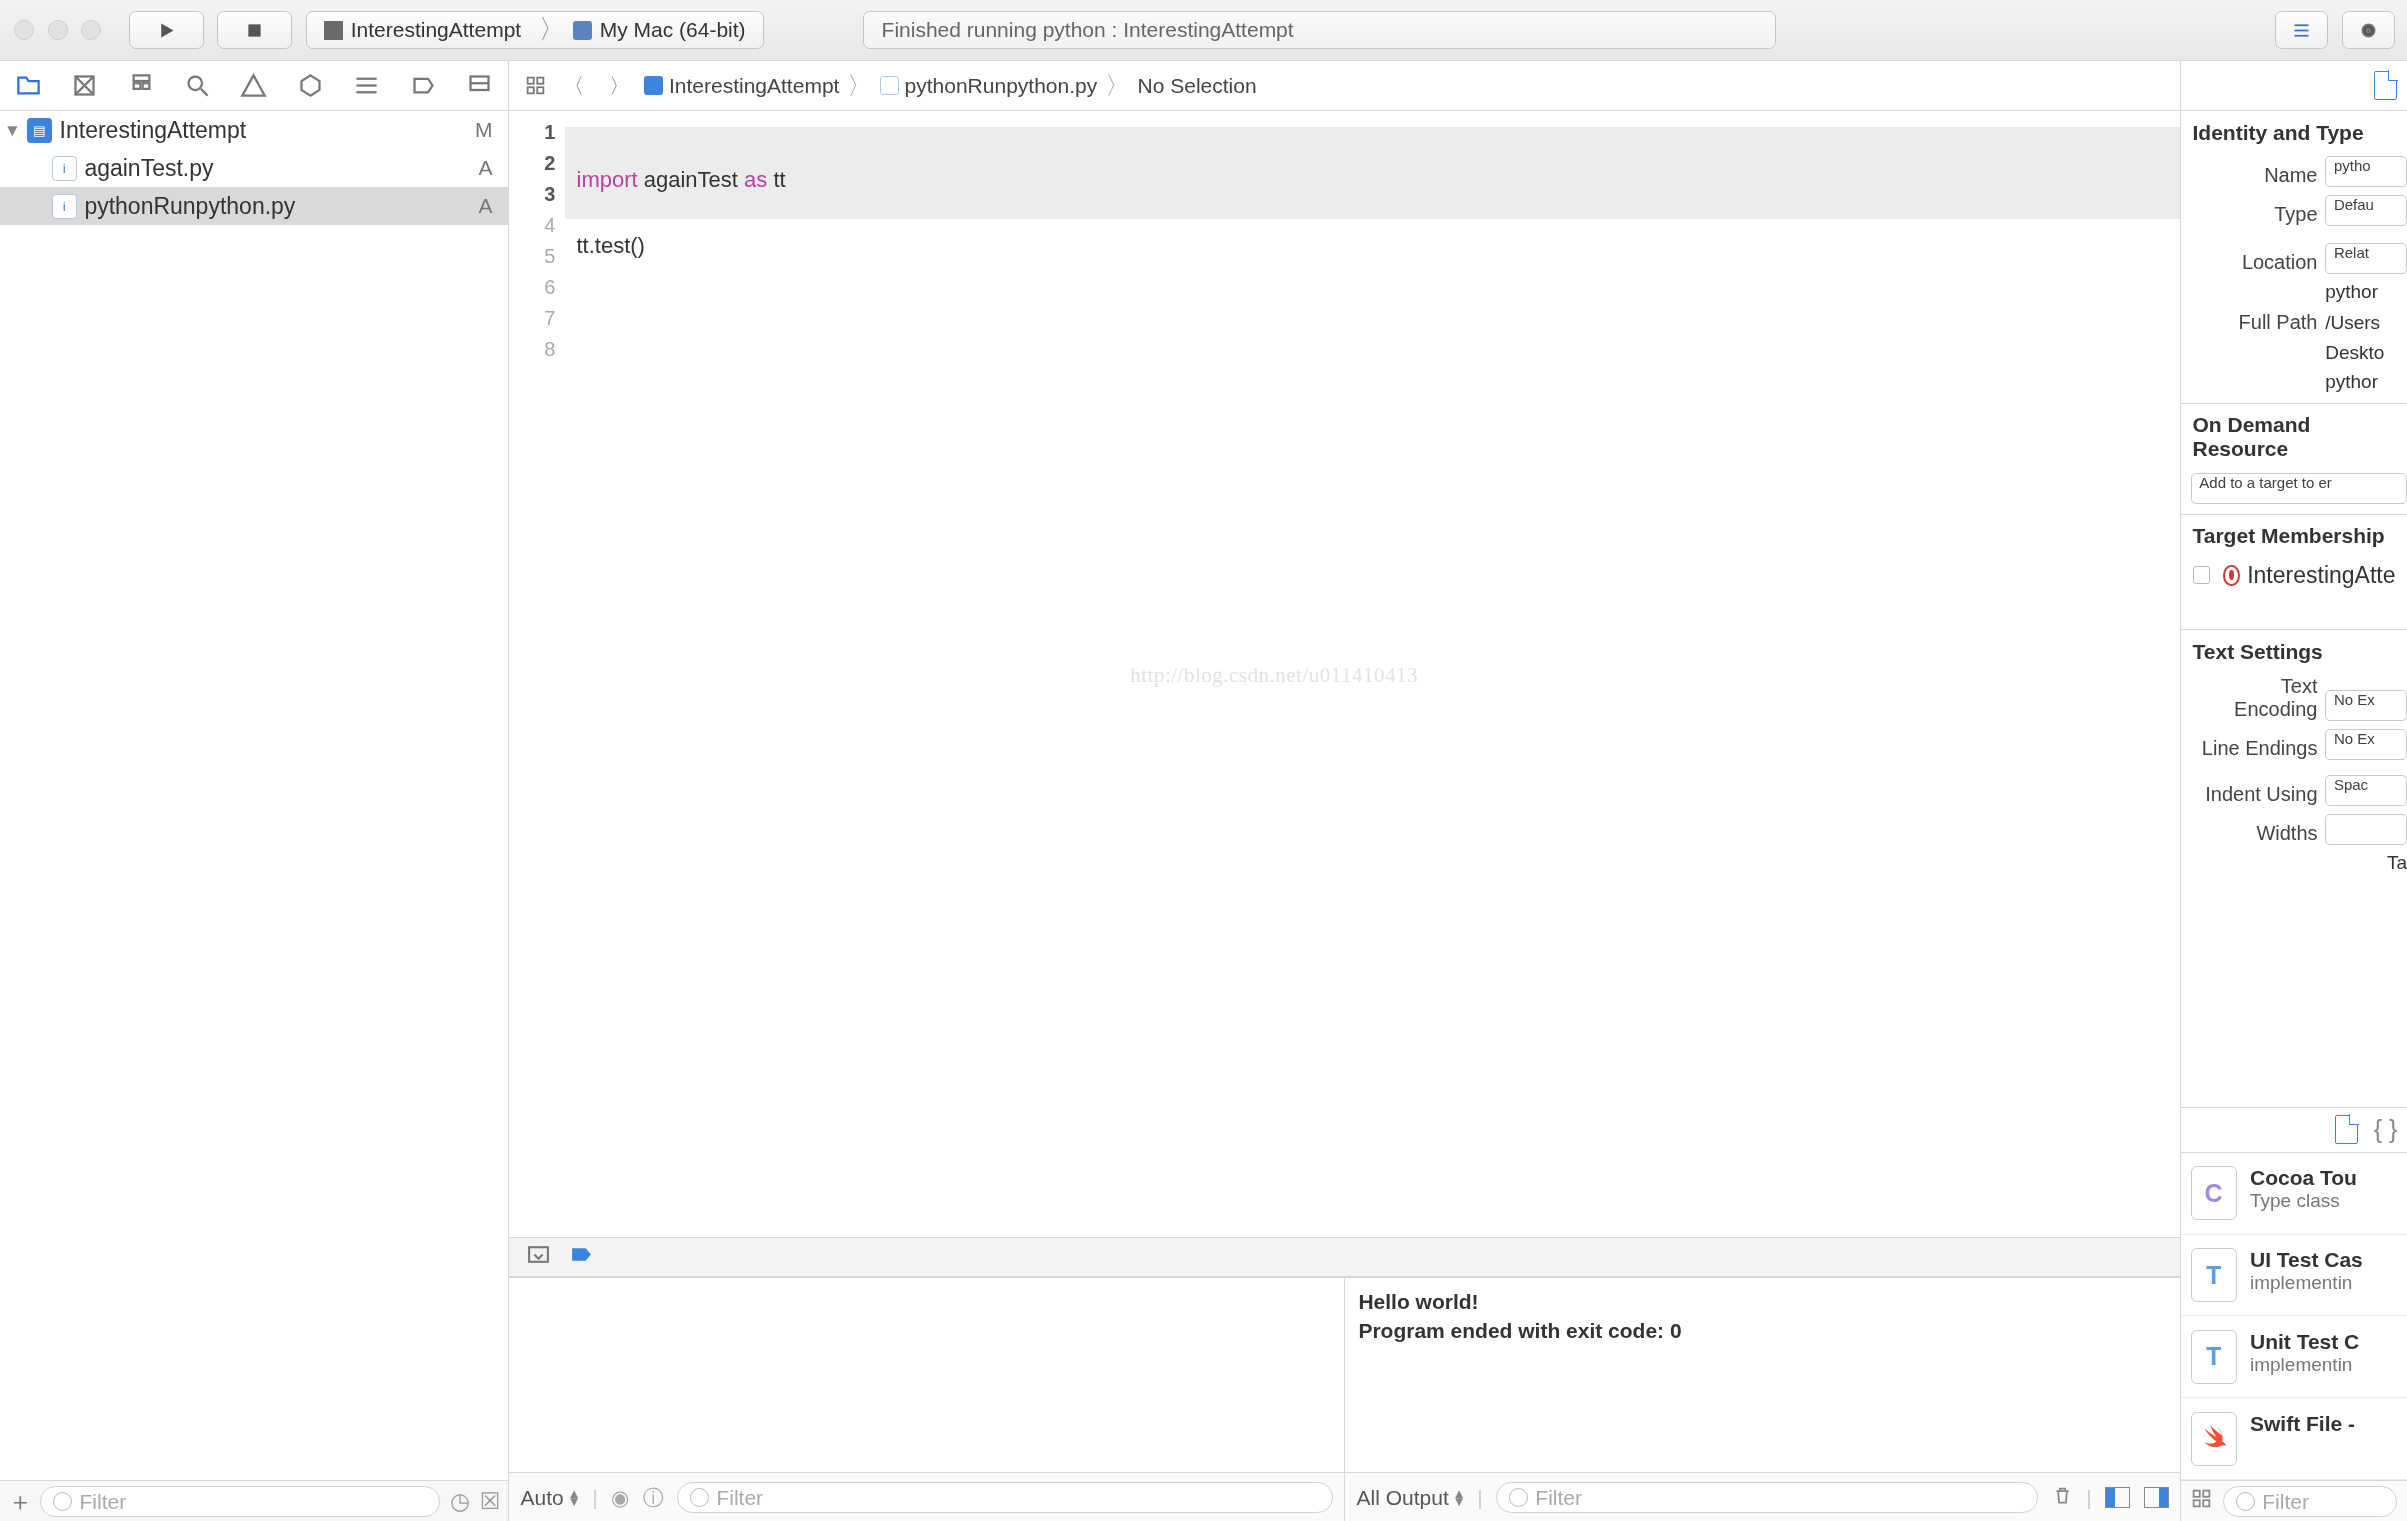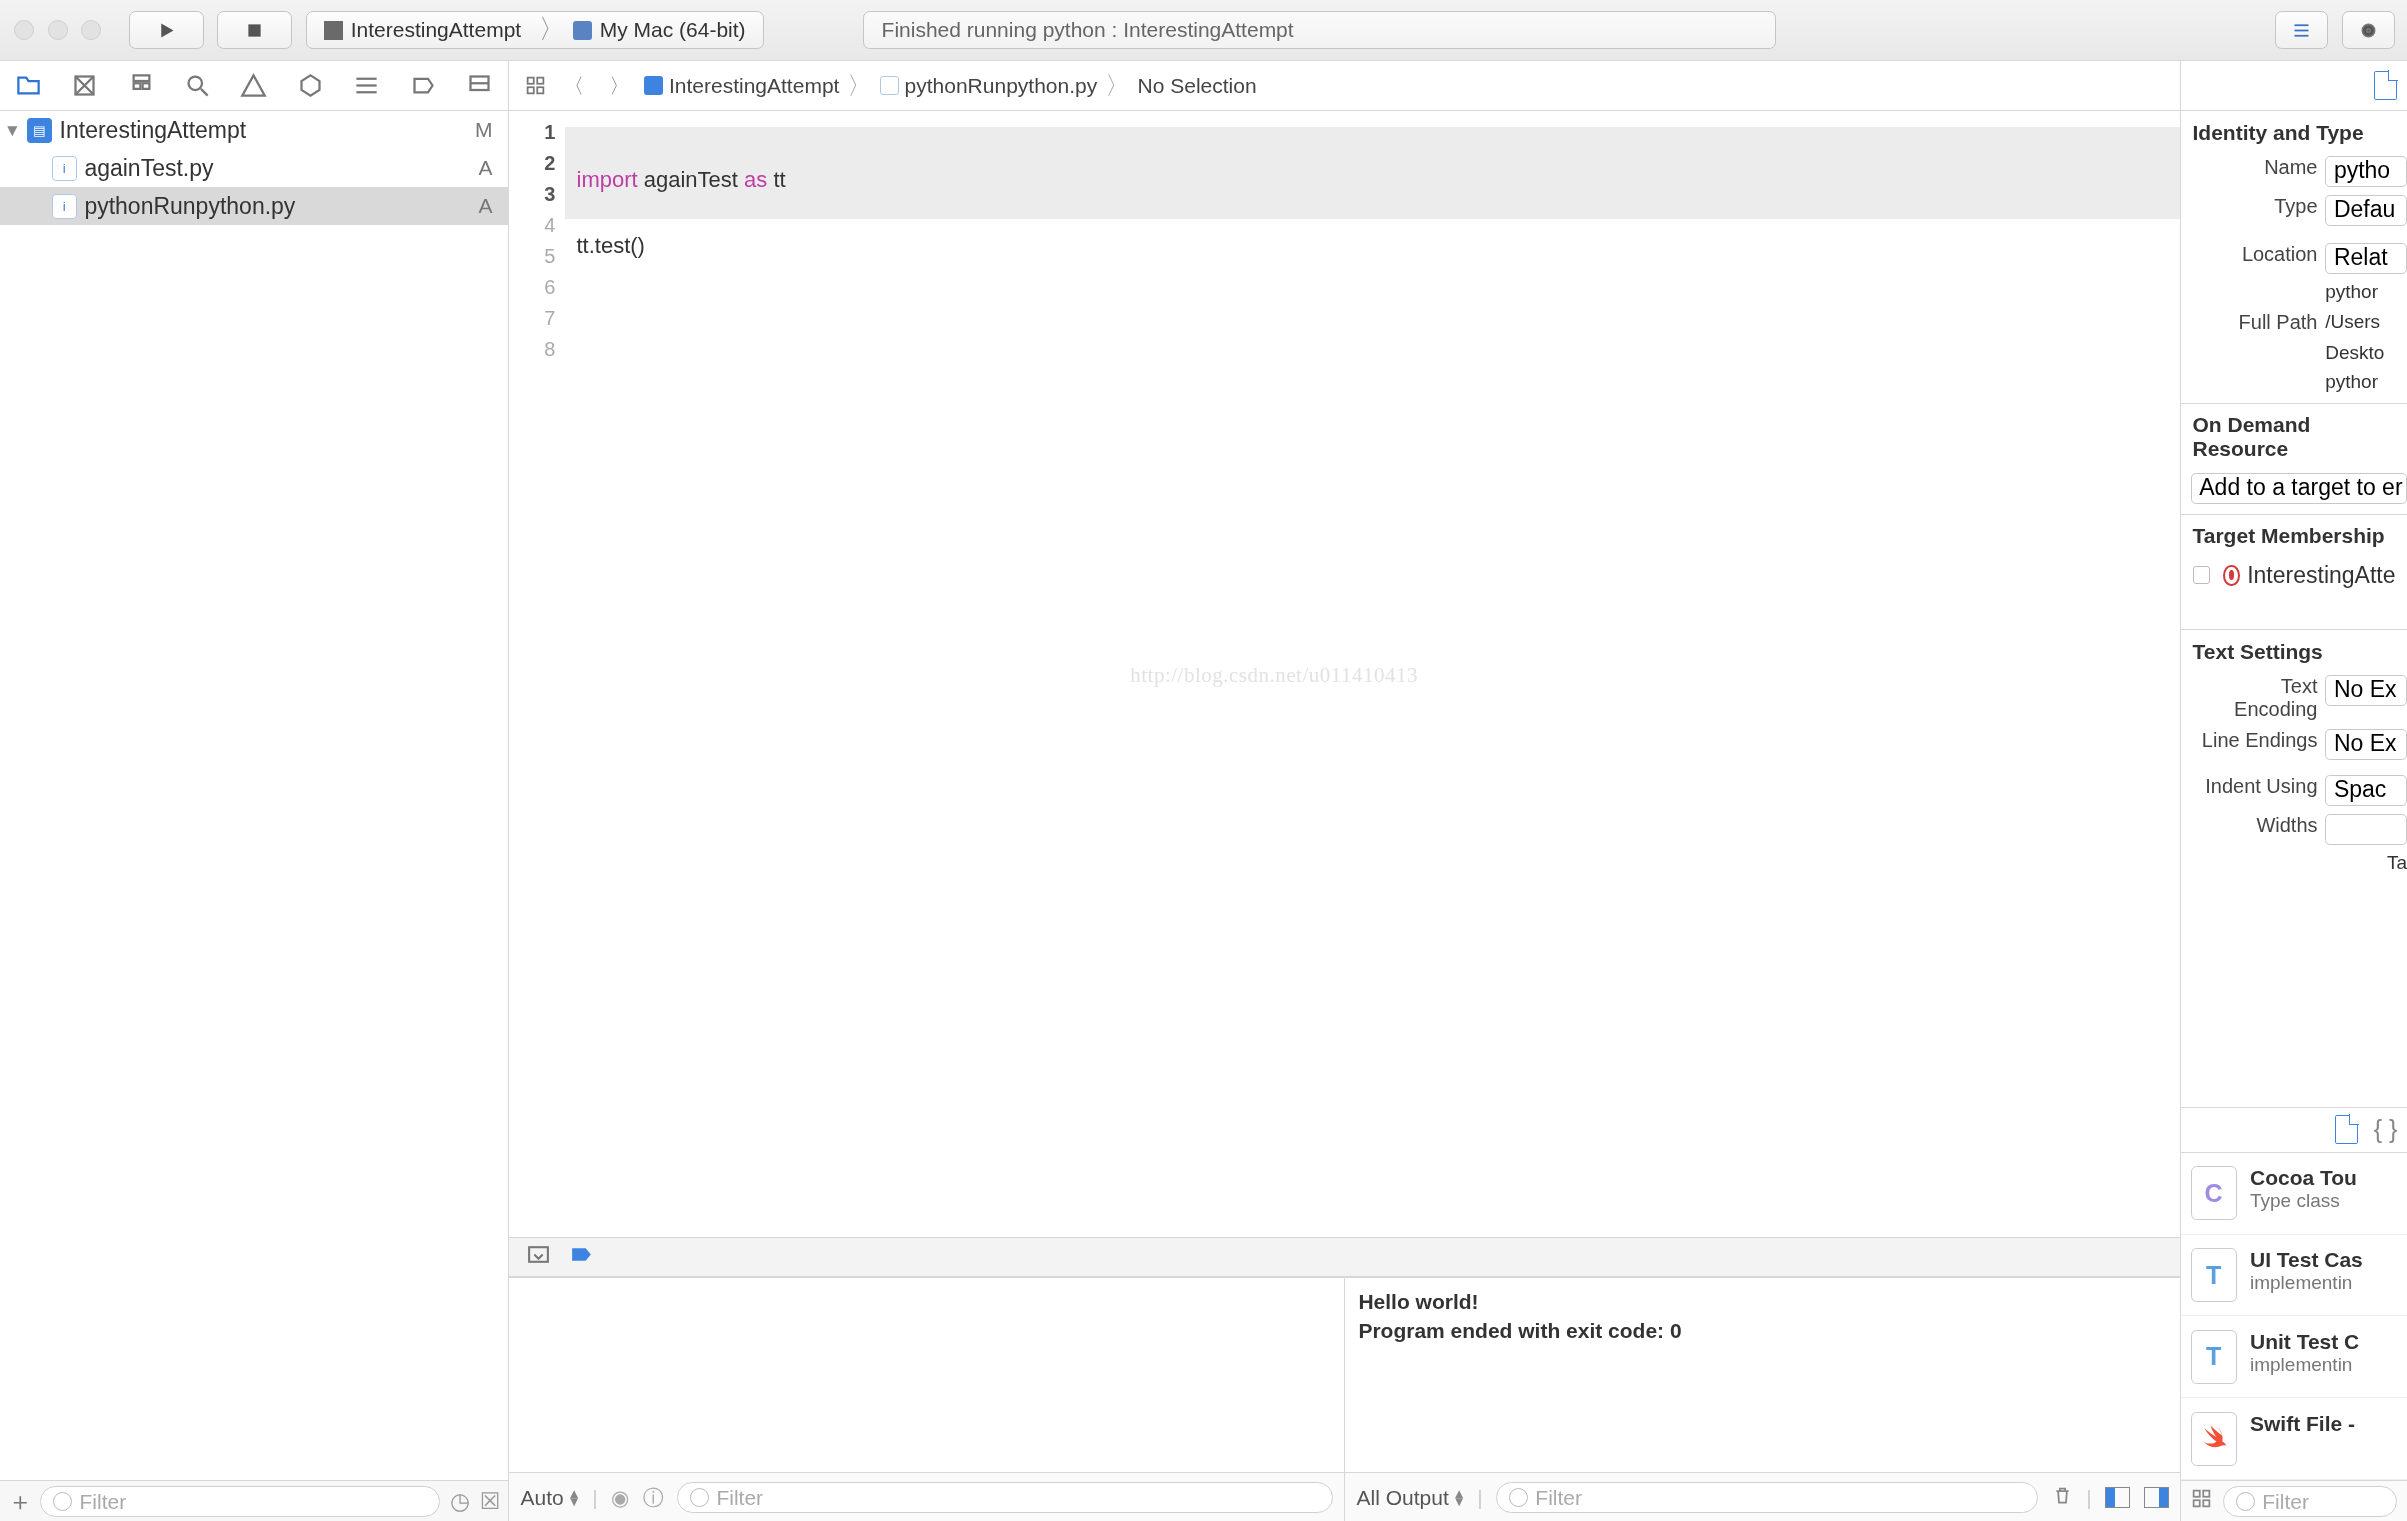--- a/index.html
+++ b/index.html
@@ -85,23 +85,23 @@
   .dbg-bot .panebtn.right::before{content:"";position:absolute;right:0;top:0;bottom:0;width:8.6px;background:#3d84e0;}
 
   
   .inspector { width:227px; border-left:1px solid #d7d7d7; display:flex; flex-direction:column; overflow:hidden; background:#fff;}
   .insp-top { height:50px; border-bottom:1px solid #d7d7d7; display:flex; align-items:center; justify-content:flex-end; gap:13.4px; padding:0 9.6px;}
   .page-ico{width:23px;height:29px;border:1.9px solid #3d84e0;border-radius:1.9px;position:relative;}
   .page-ico::after{content:"";position:absolute;top:-1.9px;right:-1.9px;width:9.6px;height:9.6px;background:#fff;border-left:1.9px solid #3d84e0;border-bottom:1.9px solid #3d84e0;}
   .insp-body{flex:1; overflow:hidden;}
   .sect-head { font-weight:600; font-size:21px; padding:9.6px 11.5px 7.7px 11.5px; background:#fff;}
   .sect-sep { border-top:1px solid #d7d7d7; margin-top:5.8px;}
-  .field-row { display:flex; align-items:flex-start; gap:7.7px; padding:3.8px 0 3.8px 11.5px; font-size:20px;}
+  .field-row { display:flex; align-items:flex-end; gap:7.7px; padding:3.8px 0 3.8px 11.5px; font-size:20px;}
   .field-row label { width:125px; text-align:right; color:#444;}
-  .field-row .inp { flex:1; height:31px; border:1px solid #c9c9c9; border-radius:4.8px; padding:0 7.7px; background:#fff; font-size:23px; color:#000000; overflow:hidden; white-space:nowrap;}
+  .field-row .inp { flex:1; height:31px; border:1px solid #c9c9c9; border-radius:4.8px; padding:0 7.7px; background:#fff; font-size:15px; color:#404040; overflow:hidden; white-space:nowrap;}
   .field-row .readonly { flex:1; font-size:19px; color:#333; white-space:nowrap; overflow:hidden;}
   .placeholder{color:#aaa;}
   .chk { width:17.3px; height:17.3px; border:1px solid #bbb; border-radius:2.9px; margin-right:5.8px; flex-shrink:0;}
   .tgt-row{display:flex;align-items:center;padding:5.8px 11.5px;gap:7.7px;}
   .target-ico{width:21px;height:21px;border:2.9px solid #d23a3a;border-radius:50%;position:relative;}
   .target-ico::after{content:"";position:absolute;inset:3.8px;border-radius:50%;background:#d23a3a;}
 
   .lib-strip{height:46px;border-top:1px solid #d7d7d7;border-bottom:1px solid #d7d7d7;display:flex;align-items:center;justify-content:flex-end;gap:15.4px;padding:0 9.6px;}
   .lib-list{flex:0 0 auto;}
   .lib-item{display:flex;gap:13.4px;padding:13.4px 9.6px;border-bottom:1px solid #eee;}

